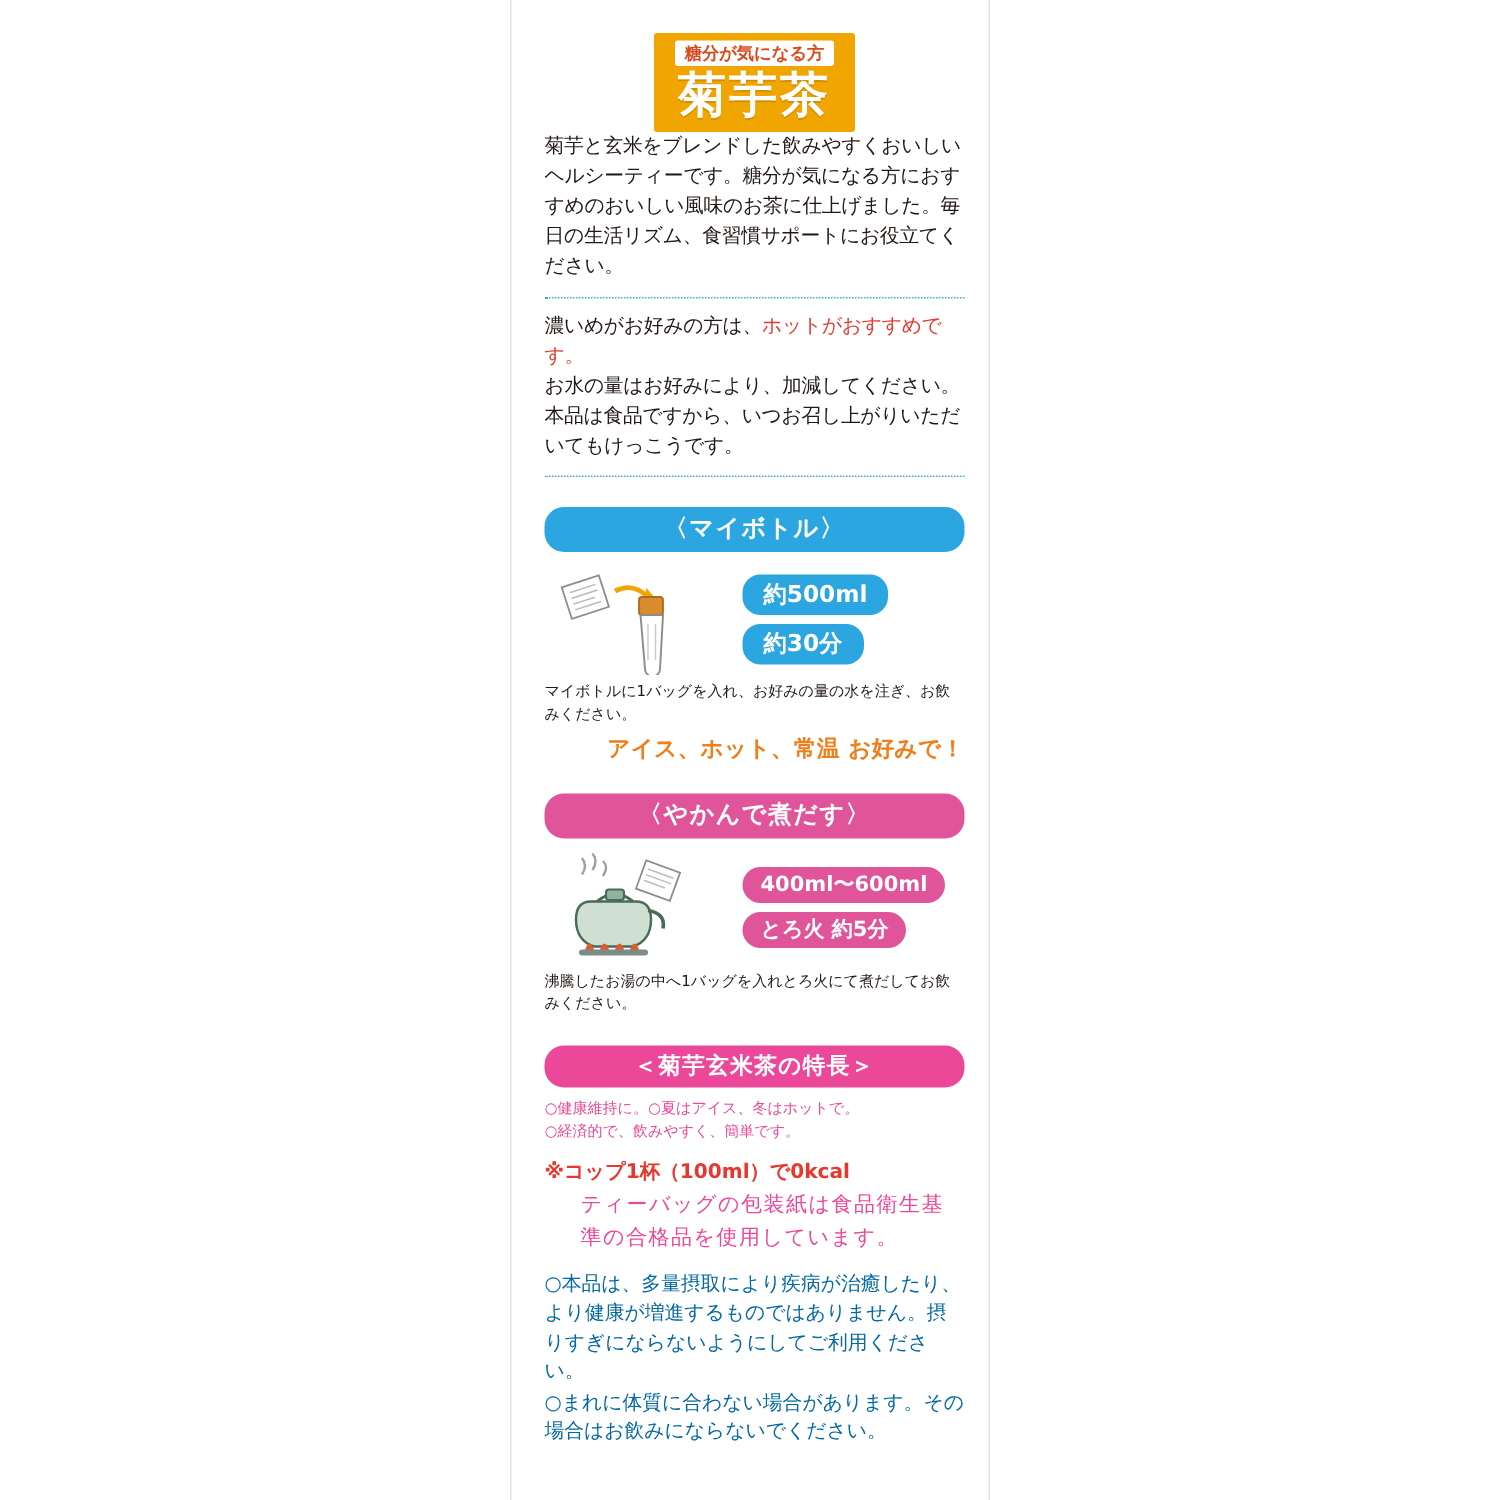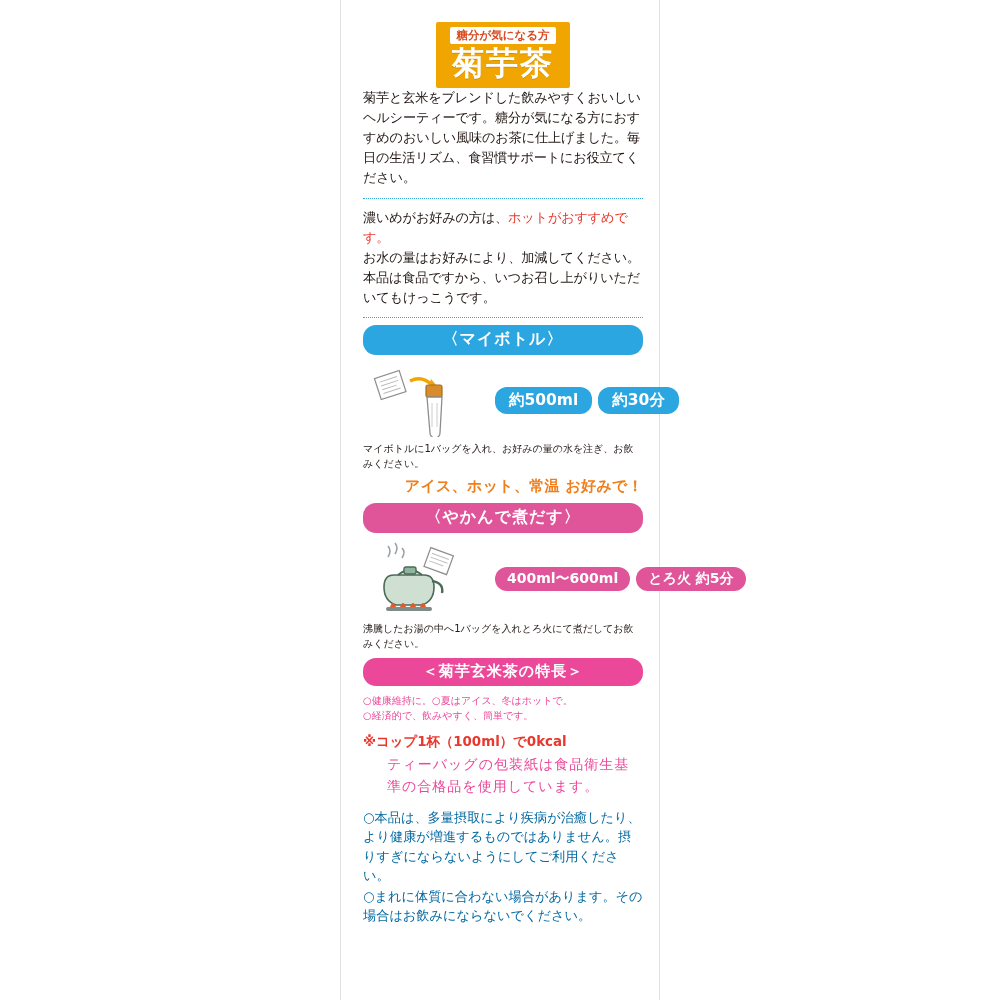--- a/index.html
+++ b/index.html
@@ -91,21 +91,21 @@
     padding-top: 9px;
   }
   .dotted-bottom {
     border-bottom: 1px dotted #3aa7dc;
     padding-bottom: 9px;
   }
   .hot-accent { color: #e8382e; }
 
   
   .pill {
-    margin-top: 7px;
+    margin-top: 20px;
     border-radius: 13px;
     text-align: center;
     color: #ffffff;
     font-size: 16px;
     font-weight: bold;
     padding: 4px 0 5px 0;
     letter-spacing: 1px;
   }
   .pill-blue { background: #2ba6e0; }
   .pill-pink { background: #e0549a; font-family: Liberation Serif, serif; }
@@ -124,21 +124,21 @@
   .illus {
     width: 132px;
     flex: 0 0 132px;
     display: flex;
     align-items: center;
     justify-content: center;
   }
   .badges {
     flex: 1 1 auto;
     display: flex;
-    flex-direction: row;
+    flex-direction: column;
     gap: 6px;
     align-items: flex-start;
   }
   .badge {
     color: #ffffff;
     font-weight: bold;
     border-radius: 12px;
     padding: 3px 14px;
     font-size: 15.5px;
     white-space: nowrap;

